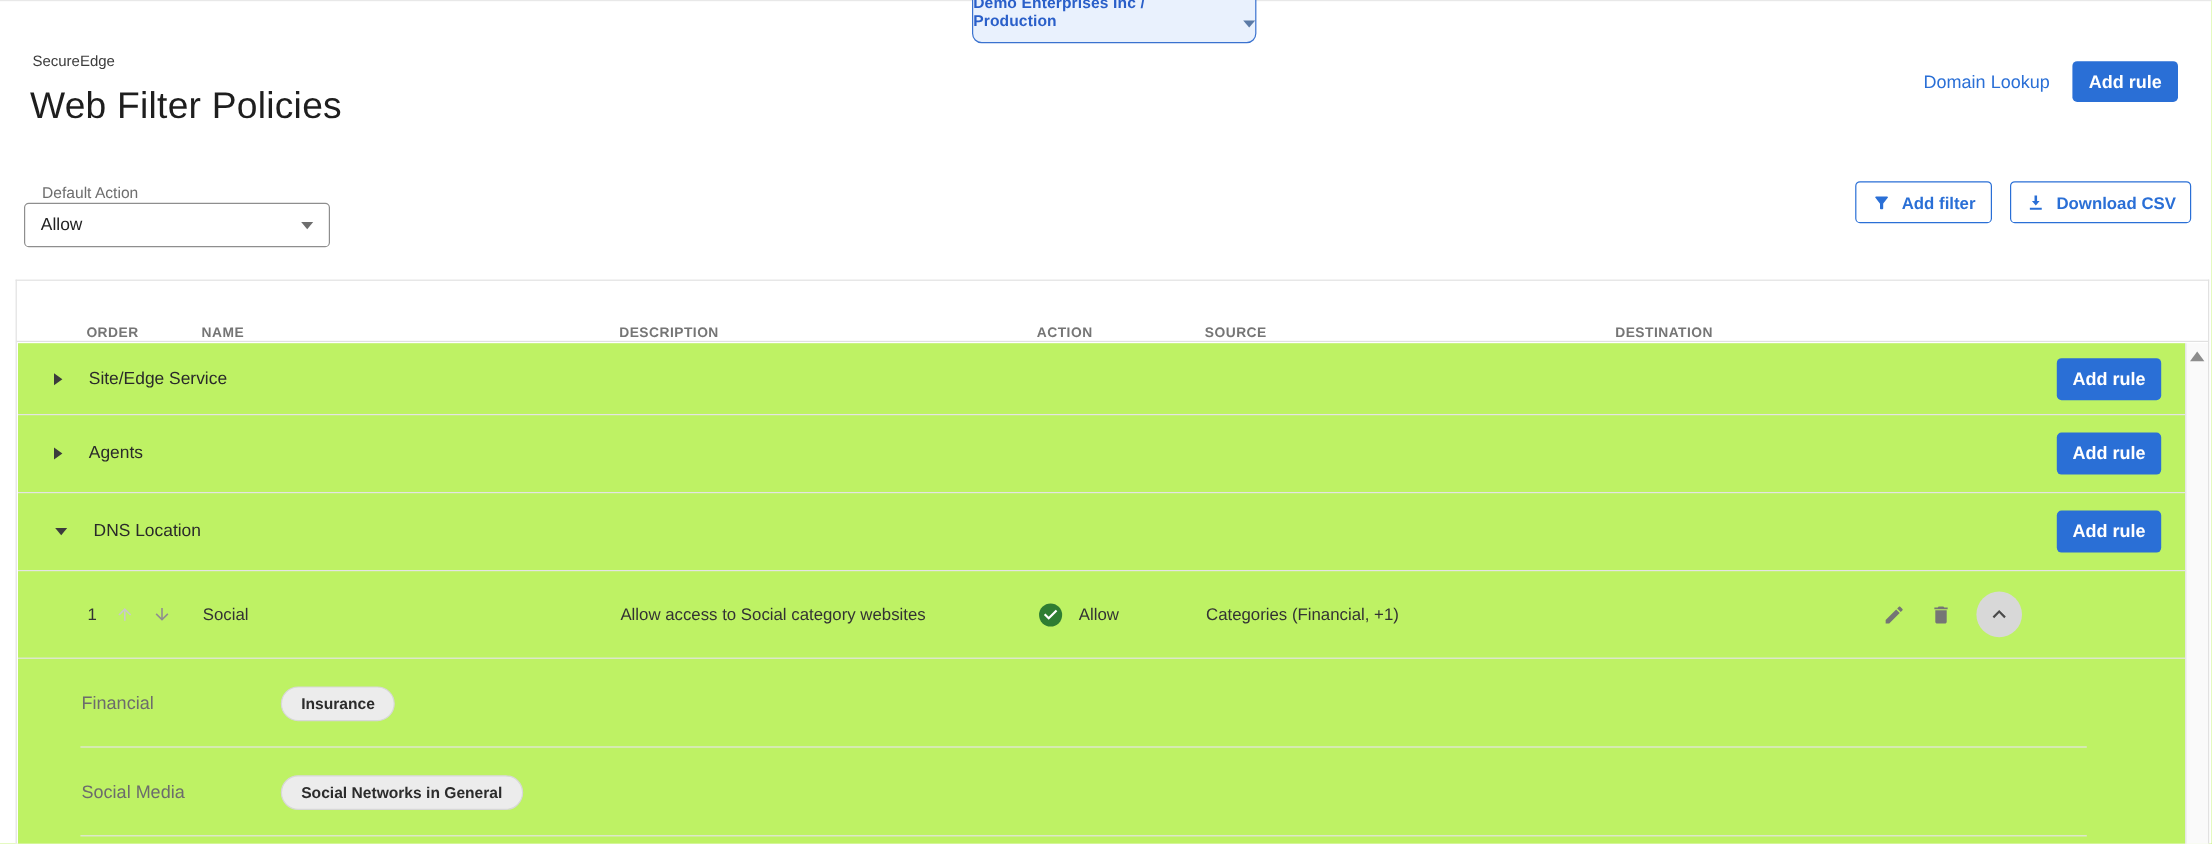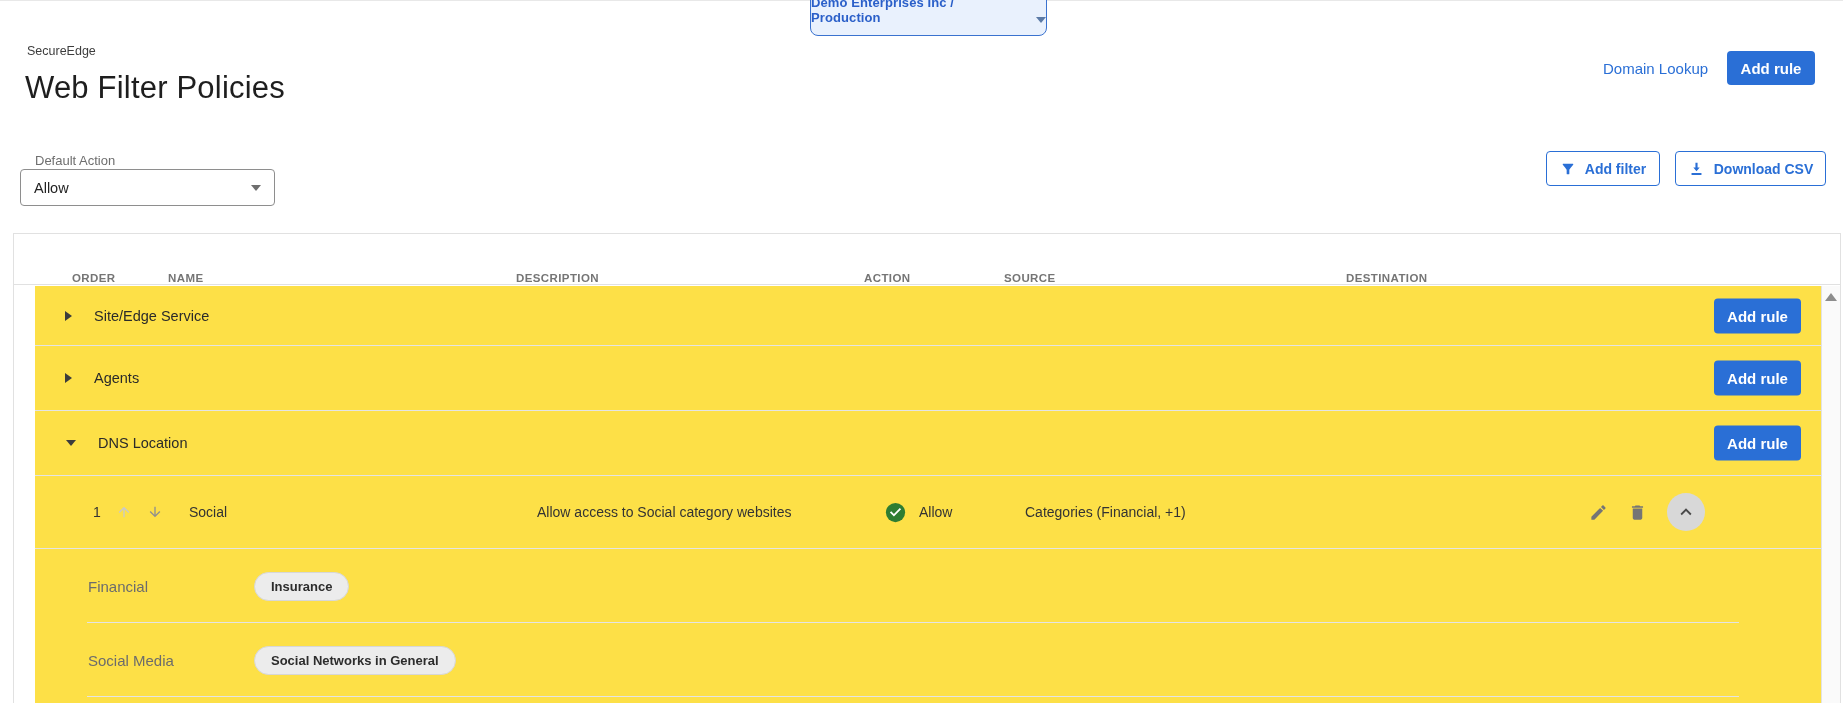--- a/index.html
+++ b/index.html
@@ -63,21 +63,21 @@
     background:#fff;
   }
   .grid-cols {
     display:grid;
     grid-template-columns:96px 348px 348px 140px 342px 350px 1fr;
     padding-left:58px; align-items:center;
   }
   .table-header { height:51px; border-bottom:1px solid #e1e1e1; }
   .table-header .th { font-size:11.5px; font-weight:bold; color:#757575; letter-spacing:.4px;margin-top:37px; }
 
-  .rows-wrap { position:absolute; left:1px; top:52px; right:19px; bottom:0; background:#fde047;margin-left:20px; }
+  .rows-wrap { position:absolute; left:1px; top:52px; right:19px; bottom:0; background:#bef264; }
 
   .group-row { position:relative; display:flex; align-items:center; padding-left:30px; border-bottom:1px solid #e4e4e4; }
   .row-site { height:60px; } .row-agents { height:65px; } .row-dns { height:65px; }
   .tri { margin-right:21px; display:flex; }
   .group-label { font-size:14.5px; color:#2a2a2a; }
   .add-rule-row-btn { position:absolute; right:20px; top:50%; transform:translateY(-50%); width:87px; height:35px; }
 
   .rule-row { position:relative; height:73px; border-bottom:1px solid #e4e4e4; font-size:14px; color:#333; }
   .cell-order { display:flex; align-items:center; gap:15px; }
   .order-num { font-size:14px; color:#333; }

